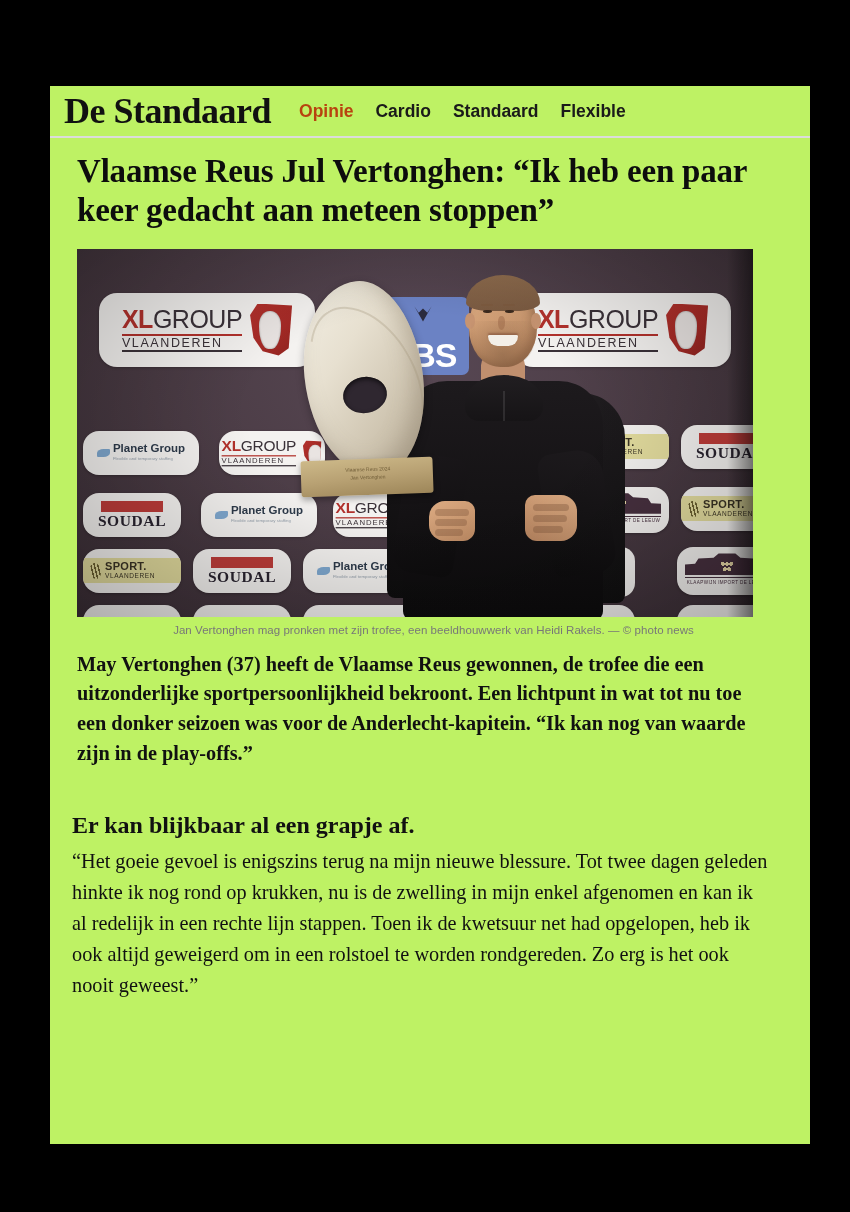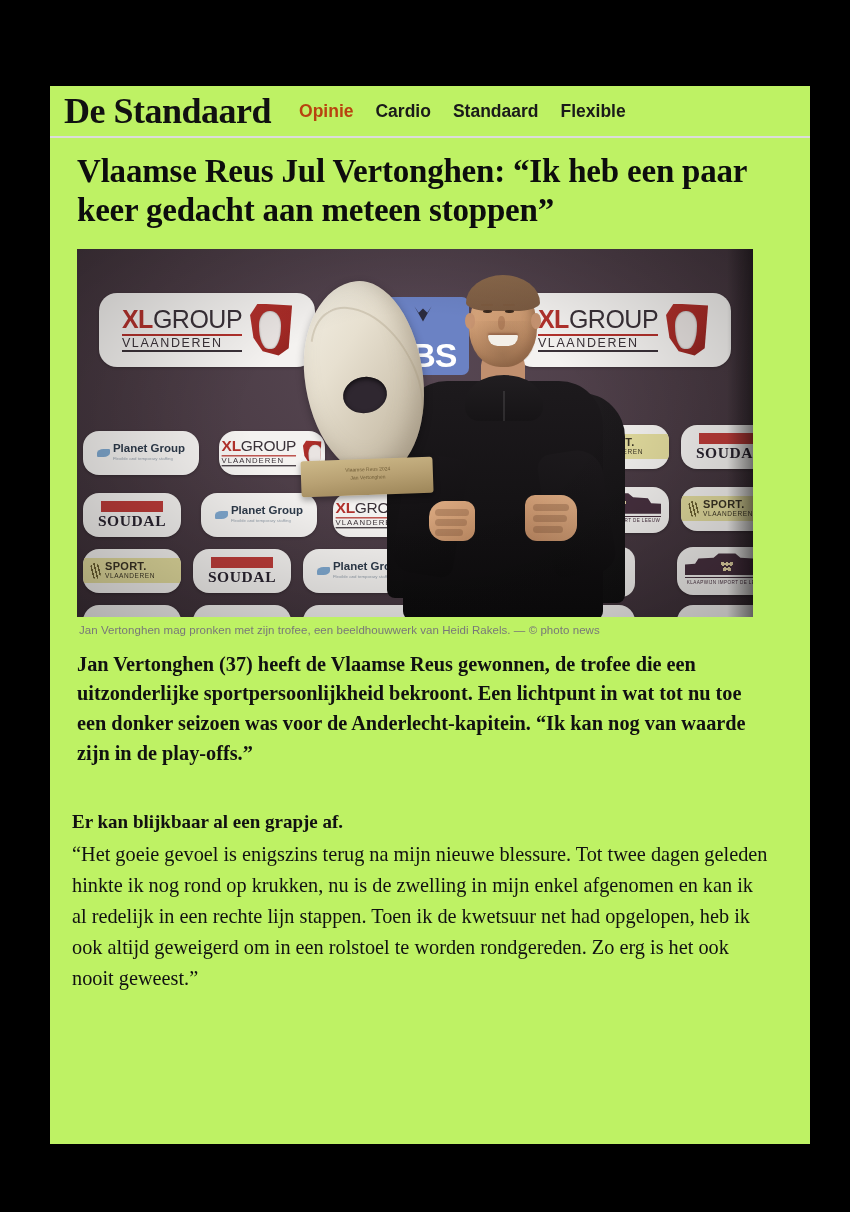--- a/index.html
+++ b/index.html
@@ -83,36 +83,37 @@
     margin-left: 5px;
     overflow: hidden;
     background: #493b44;
   }
   .caption {
     font-family: "Liberation Sans", sans-serif;
     font-size: 11.5px;
     color: #787878;
     margin: 7px 0 0 7px;
     letter-spacing: 0.05px;
+    text-align: center;
   }
 
   .lead {
     font-family: "Liberation Serif", serif;
     font-weight: bold;
     font-size: 20.3px;
     line-height: 1.47;
     color: #111111;
     margin: 14px 0 0 5px;
     max-width: 672px;
   }
 
   .subhead {
     font-family: "Liberation Serif", serif;
     font-weight: bold;
-    font-size: 19px;
+    font-size: 24px;
     line-height: 1.4;
     color: #111111;
     margin: 40px 0 0 0;
   }
 
   .body-para {
     font-family: "Liberation Serif", serif;
     font-size: 20.3px;
     line-height: 1.52;
     color: #111111;
@@ -688,20 +689,20 @@
           </div>
         </div>
 
         <div class="edge-shadow"></div>
         <div class="vignette"></div>
       </div>
 
       <figcaption class="caption">Jan Vertonghen mag pronken met zijn trofee, een beeldhouwwerk van Heidi Rakels. — © photo news</figcaption>
     </figure>
 
-    <p class="lead">Jan Vertonghen (37) heeft de Vlaamse Reus gewonnen, de trofee die een uitzonderlijke sportpersoonlijkheid bekroont. Een lichtpunt in wat tot nu toe een donker seizoen was voor de Anderlecht-kapitein. “Ik kan nog van waarde zijn in de play-offs.”</p>
+    <p class="lead">May Vertonghen (37) heeft de Vlaamse Reus gewonnen, de trofee die een uitzonderlijke sportpersoonlijkheid bekroont. Een lichtpunt in wat tot nu toe een donker seizoen was voor de Anderlecht-kapitein. “Ik kan nog van waarde zijn in de play-offs.”</p>
 
     <h2 class="subhead">Er kan blijkbaar al een grapje af.</h2>
 
     <p class="body-para">“Het goeie gevoel is enigszins terug na mijn nieuwe blessure. Tot twee dagen geleden hinkte ik nog rond op krukken, nu is de zwelling in mijn enkel afgenomen en kan ik al redelijk in een rechte lijn stappen. Toen ik de kwetsuur net had opgelopen, heb ik ook altijd geweigerd om in een rolstoel te worden rondgereden. Zo erg is het ook nooit geweest.”</p>
 
   </div>
 </div>
 
 </body></html>

